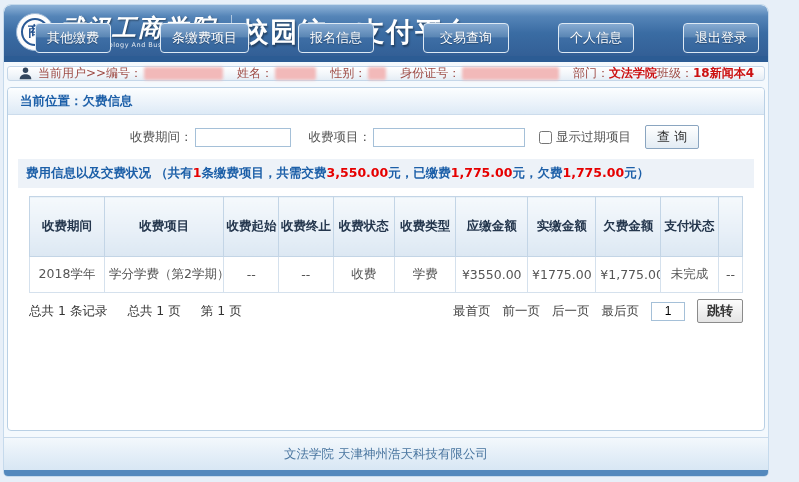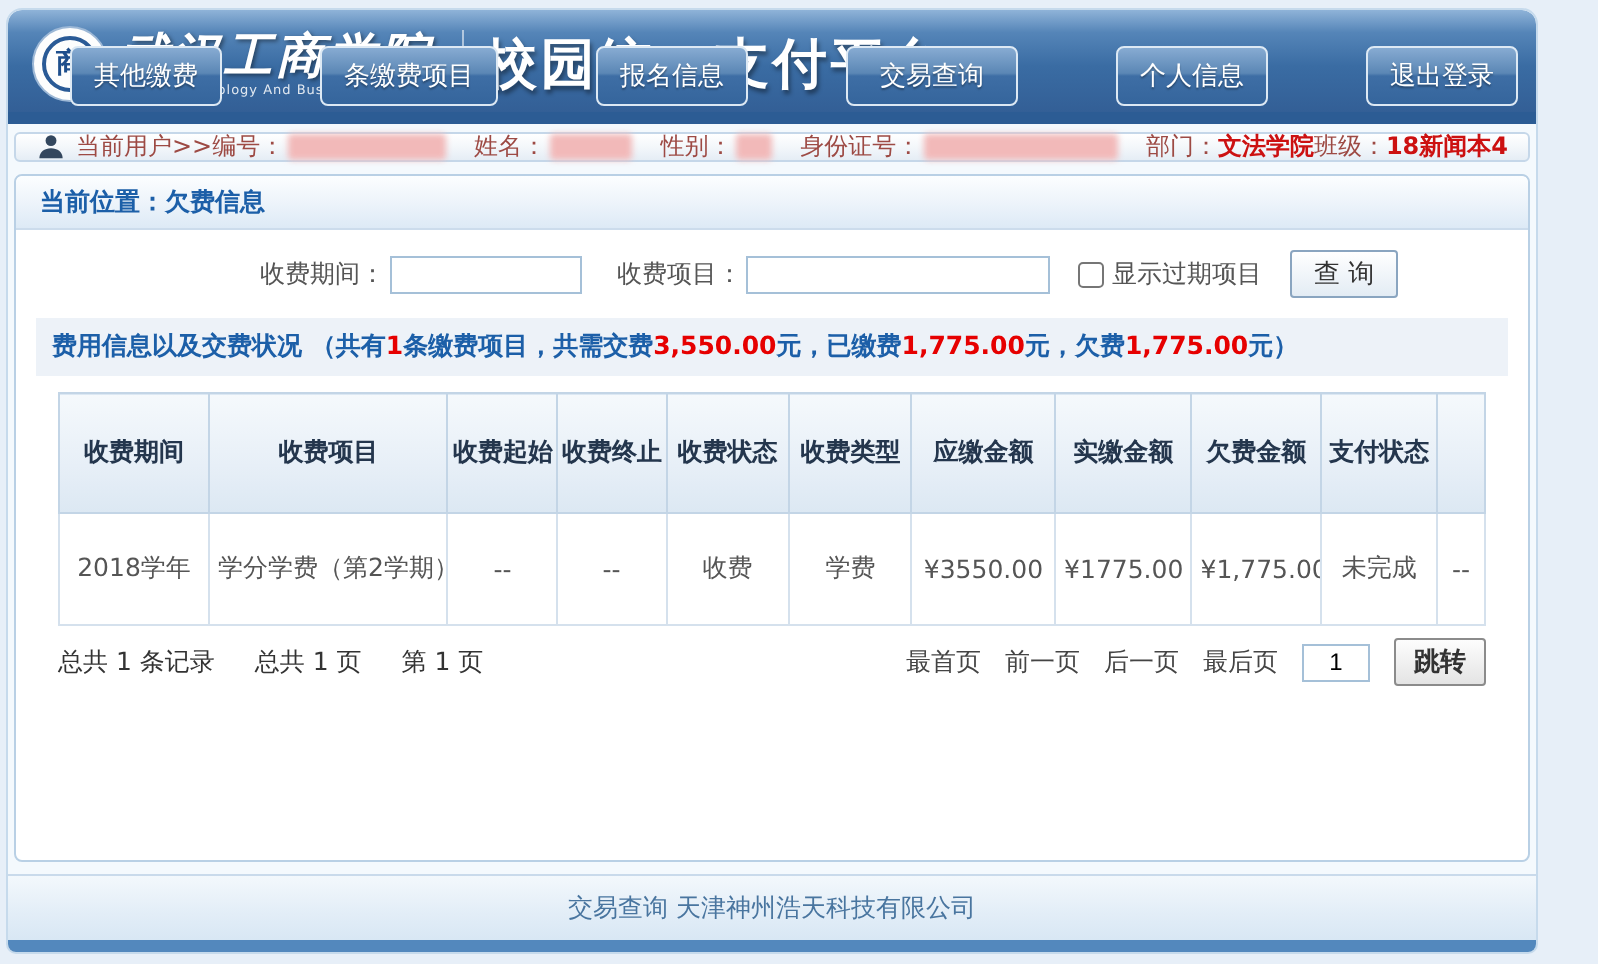--- a/index.html
+++ b/index.html
@@ -152,21 +152,21 @@
     font-size: 12.5px;
   }
   table.fees th {
     background: linear-gradient(180deg,#f5f9fc 0%, #e7eff7 60%, #dce8f3 100%);
     border: 1px solid #c3d5e6;
     color: #24364d; font-weight: bold;
     padding: 21px 2px; text-align: center; white-space: nowrap; overflow: hidden;
   }
   table.fees td {
     border: 1px solid #d5e1ed;
-    padding: 19px 4px; color: #555; background: #fff;
+    padding: 9px 4px; color: #555; background: #fff;
     white-space: nowrap; overflow: hidden;
   }
   td.c { text-align: center; }
   td.l { text-align: left; }
   td.r { text-align: center; padding-right: 7px; margin-top: 39px; }
   td.dash { color: #888; text-align: center; }
   td.link-dash { color: #b05050; text-align: center; cursor: pointer; }
   
   .pager {
     margin: 2px 21px 0 21px;
@@ -325,17 +325,17 @@
         <span class="pglink">前一页</span>
         <span class="pglink">后一页</span>
         <span class="pglink">最后页</span>
         <input class="pg-input" type="text" value="1" style="">
         <button class="btn-jump">跳转</button>
       </div>
     </div>
   </div>
 
   <div class="footer">
-    <span>交易查询 天津神州浩天科技有限公司</span>
+    <span>文法学院 天津神州浩天科技有限公司</span>
   </div>
   <div class="footer-strip"></div>
 
 </div>
 
 </body></html>

